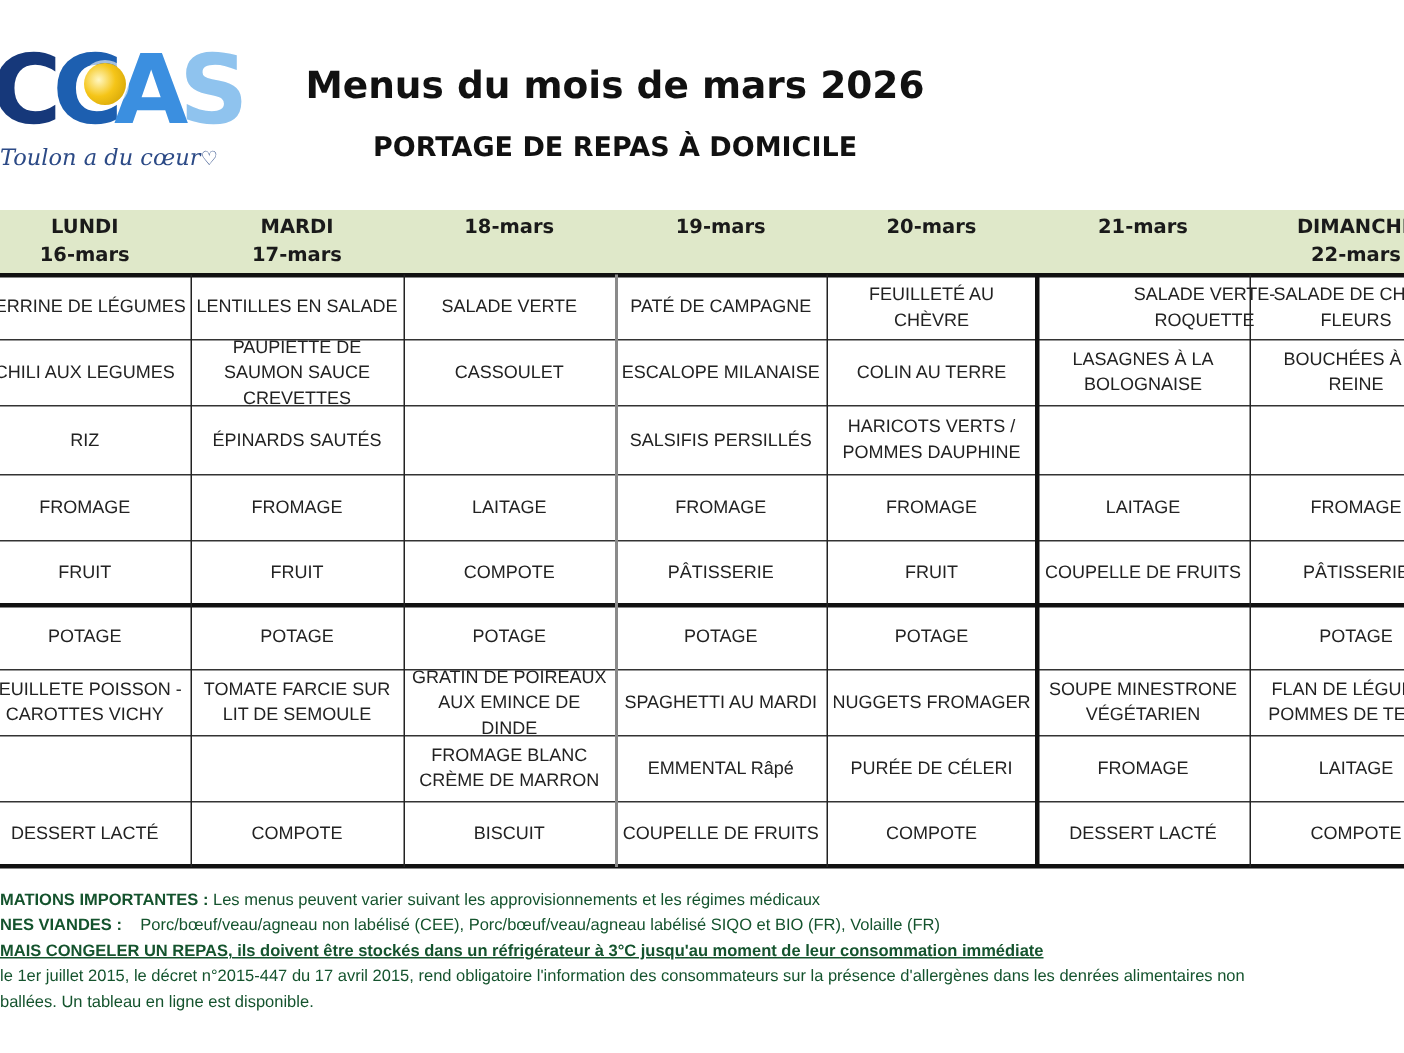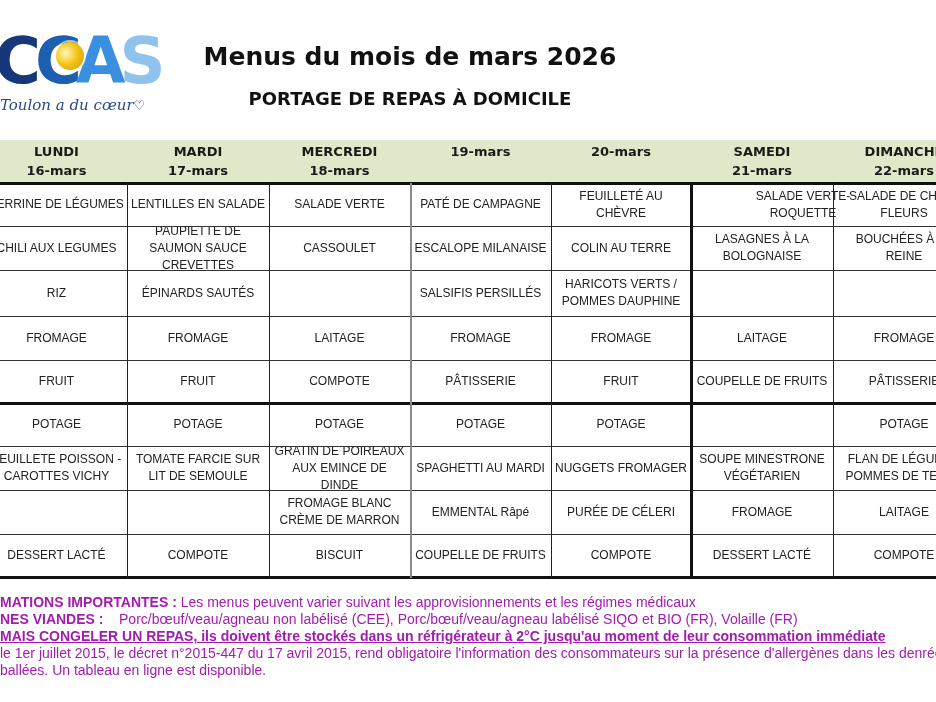--- a/index.html
+++ b/index.html
@@ -67,21 +67,21 @@
   .vline { position: absolute; width: 1px; background: #222; }
   .vline.grey { background: #8a8a8a; width: 2px; }
   .vline.thick { width: 3px; background: #111; }
   .hline { position: absolute; height: 1px; background: #333; }
   .hline.thick { height: 3px; background: #111; }
 
   
   .footer { position: absolute; left: 0; top: 594px; width: 1000px; }
   .footer-line {
     position: absolute; left: 0; white-space: nowrap;
-    font-family: "Liberation Sans", sans-serif; font-size: 14px; color: #a21caf;
+    font-family: "Liberation Sans", sans-serif; font-size: 11px; color: #14532d;
   }
   .footer-line b { font-weight: bold; }
   .underline { text-decoration: underline; font-weight: bold; }
 </style>
 </head>
 <body>
 
 <div class="page">
 
   <div class="logo">
@@ -105,31 +105,29 @@
   <div id="table">
       <div class="day-head" style="left: -14px; width: 141px;">
         <div>LUNDI</div>
         <div>16-mars</div>
       </div>
       <div class="day-head" style="left: 127px; width: 142px;">
         <div>MARDI</div>
         <div>17-mars</div>
       </div>
       <div class="day-head" style="left: 269px; width: 141px;">
-        <div>MERCREDI</div>
         <div>18-mars</div>
       </div>
       <div class="day-head" style="left: 410px; width: 141px;">
         <div>19-mars</div>
       </div>
       <div class="day-head" style="left: 551px; width: 140px;">
         <div>20-mars</div>
       </div>
       <div class="day-head" style="left: 691px; width: 142px;">
-        <div>SAMEDI</div>
         <div>21-mars</div>
       </div>
       <div class="day-head" style="left: 833px; width: 142px;">
         <div>DIMANCHE</div>
         <div>22-mars</div>
       </div>
       <div class="cell" style="left: -14px; width: 141px; top: 183px; height: 43px;">TERRINE DE LÉGUMES</div>
       <div class="cell" style="left: 127px; width: 142px; top: 183px; height: 43px;">LENTILLES EN SALADE</div>
       <div class="cell" style="left: 269px; width: 141px; top: 183px; height: 43px;">SALADE VERTE</div>
       <div class="cell" style="left: 410px; width: 141px; top: 183px; height: 43px;">PATÉ DE CAMPAGNE</div>
@@ -210,17 +208,17 @@
       <div class="vline" style="left: 833px; top: 183px; height: 395px;"></div>
     </div>
 
   <div class="footer">
     <div class="footer-line" style="top:0px">
       <b>MATIONS IMPORTANTES :</b><span> Les menus peuvent varier suivant les approvisionnements et les régimes médicaux</span>
     </div>
     <div class="footer-line" style="top:17px">
       <b>NES VIANDES :</b><span style="white-space:pre">    Porc/bœuf/veau/agneau non labélisé (CEE), Porc/bœuf/veau/agneau labélisé SIQO et BIO (FR), Volaille (FR)</span>
     </div>
-    <div class="footer-line underline" style="top:34px">MAIS CONGELER UN REPAS, ils doivent être stockés dans un réfrigérateur à 2°C jusqu'au moment de leur consommation immédiate</div>
+    <div class="footer-line underline" style="top:34px">MAIS CONGELER UN REPAS, ils doivent être stockés dans un réfrigérateur à 3°C jusqu'au moment de leur consommation immédiate</div>
     <div class="footer-line" style="top:51px"> le 1er juillet 2015, le décret n°2015-447 du 17 avril 2015, rend obligatoire l'information des consommateurs sur la présence d'allergènes dans les denrées alimentaires non</div>
     <div class="footer-line" style="top:68px">ballées. Un tableau en ligne est disponible.</div>
   </div>
 </div>
 
 </body></html>

